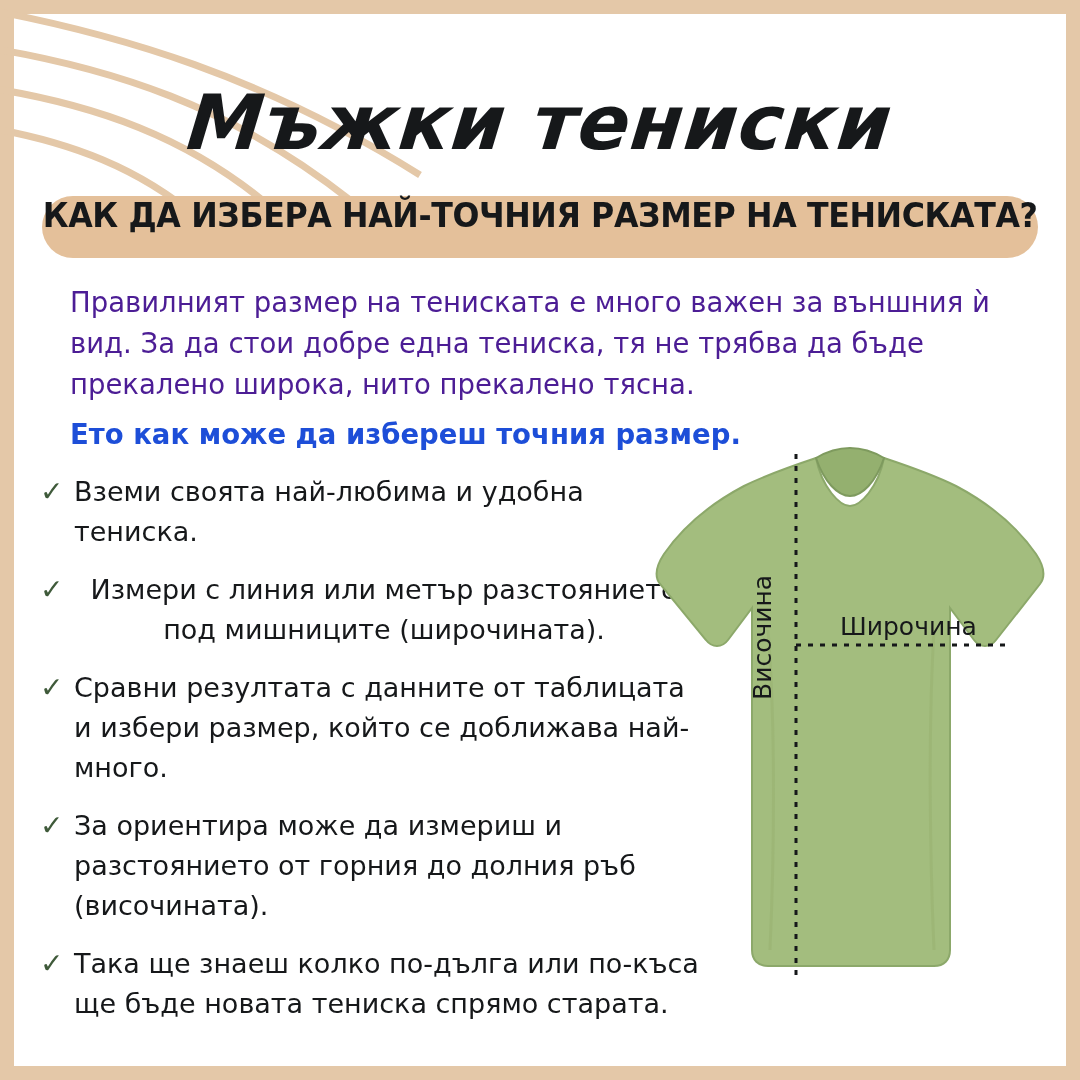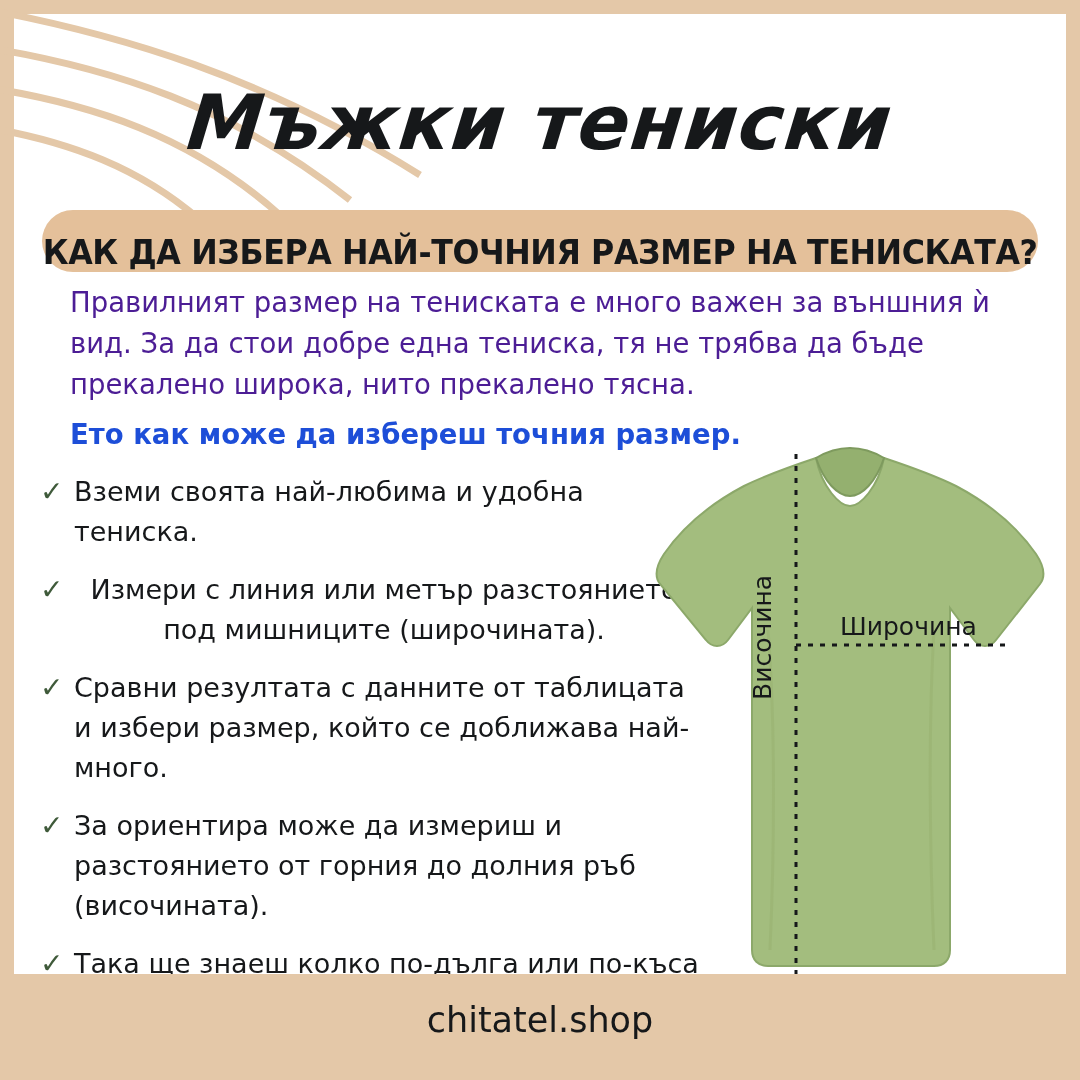--- a/index.html
+++ b/index.html
@@ -74,23 +74,22 @@
 
   
   .pill {
     position: absolute;
     left: 42px; top: 196px;
     width: 996px;
     height: 62px;
     background: #e4c09a;
     border-radius: 31px;
     display: flex;
-    align-items: flex-end;
+    align-items: flex-start;
     justify-content: center;
-    margin-top: 14px;
   }
   .pill-text {
     font-family: "DejaVu Sans", sans-serif;
     font-size: 33px;
     font-weight: bold;
     color: #16181a;
     letter-spacing: -0.4px;
     white-space: nowrap;
     transform: scaleX(0.96);
   }
@@ -270,17 +269,14 @@
 
       <line x1="148" y1="215" x2="360" y2="215" stroke="#16181a" stroke-width="3" stroke-dasharray="5,7"></line>
 
       <line x1="148" y1="24" x2="148" y2="545" stroke="#16181a" stroke-width="3" stroke-dasharray="5,7"></line>
     </svg>
   </div>
 
   <div class="label-width">Широчина</div>
   <div class="label-height">Височина</div>
 
-  <div class="footer">
-    <span class="footer-text">chitatel.shop</span>
-  </div>
 
 </div>
 
 </body></html>

